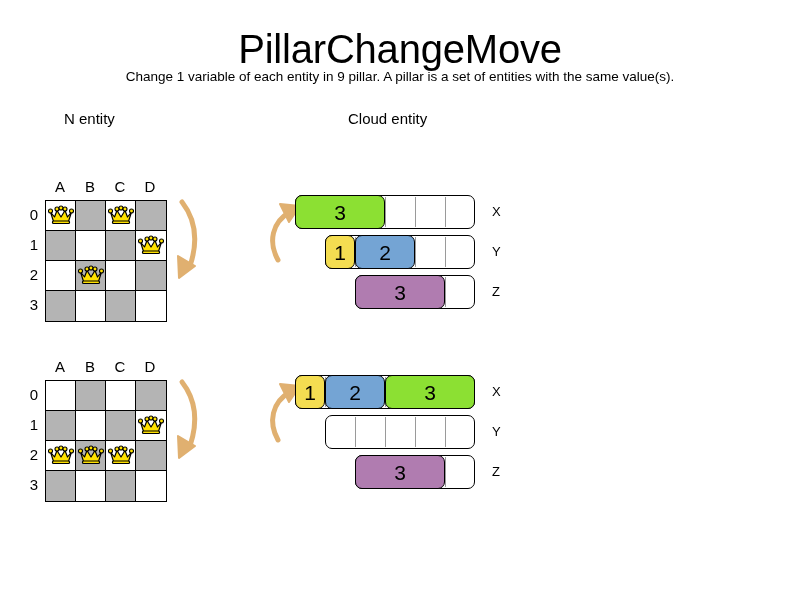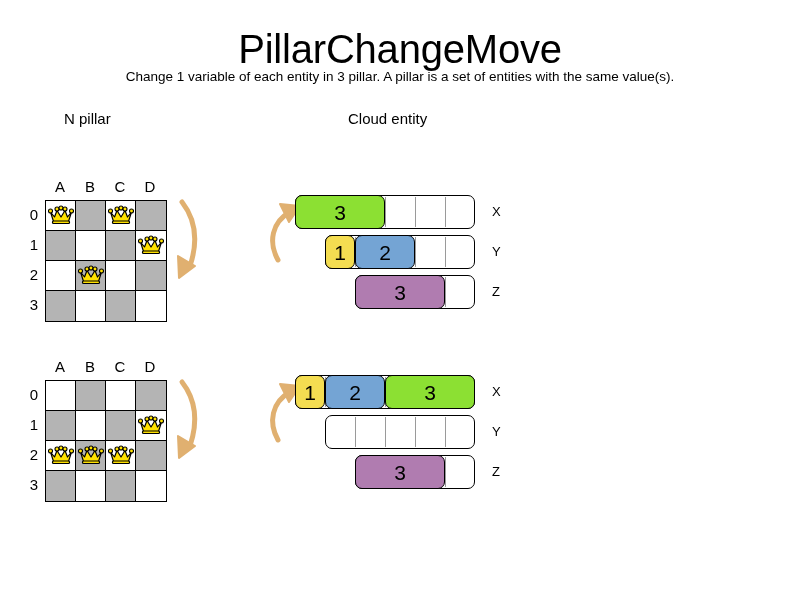--- a/index.html
+++ b/index.html
@@ -183,23 +183,23 @@
     top: 9px;
     font-size: 13px;
     line-height: 16px;
     white-space: nowrap;
   }
 </style>
 </head>
 <body>
 
 <div id="page-title">PillarChangeMove</div>
-<div id="page-subtitle">Change 1 variable of each entity in 3 pillar. A pillar is a set of entities with the same value(s).</div>
-
-<div class="section-caption" id="caption-nqueens">N pillar</div>
+<div id="page-subtitle">Change 1 variable of each entity in 9 pillar. A pillar is a set of entities with the same value(s).</div>
+
+<div class="section-caption" id="caption-nqueens">N entity</div>
 <div class="section-caption" id="caption-cloud">Cloud entity</div>
 
 <div class="board-wrap" id="board-wrap-before">
     <div class="file-labels">
       <span style="left: 0px;">A</span>
       <span style="left: 30px;">B</span>
       <span style="left: 60px;">C</span>
       <span style="left: 90px;">D</span>
     </div>
     <div class="rank-labels">

